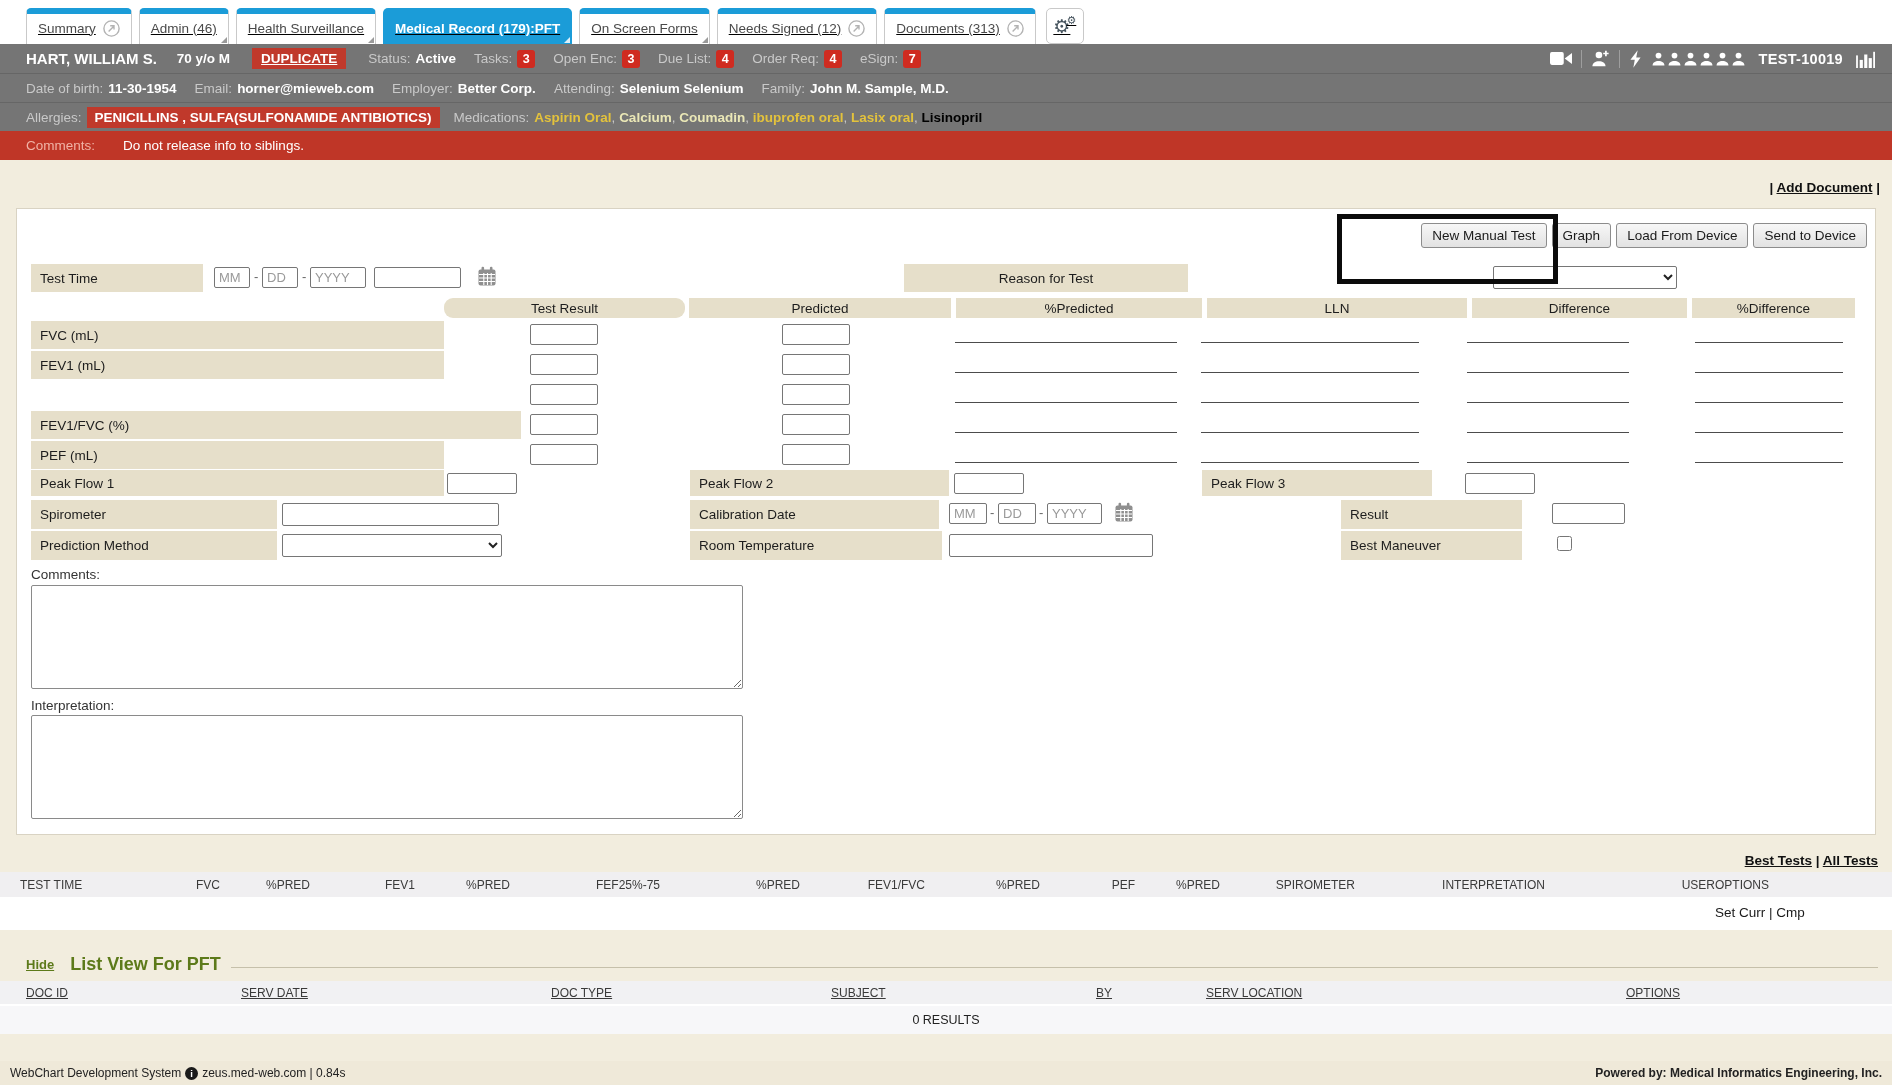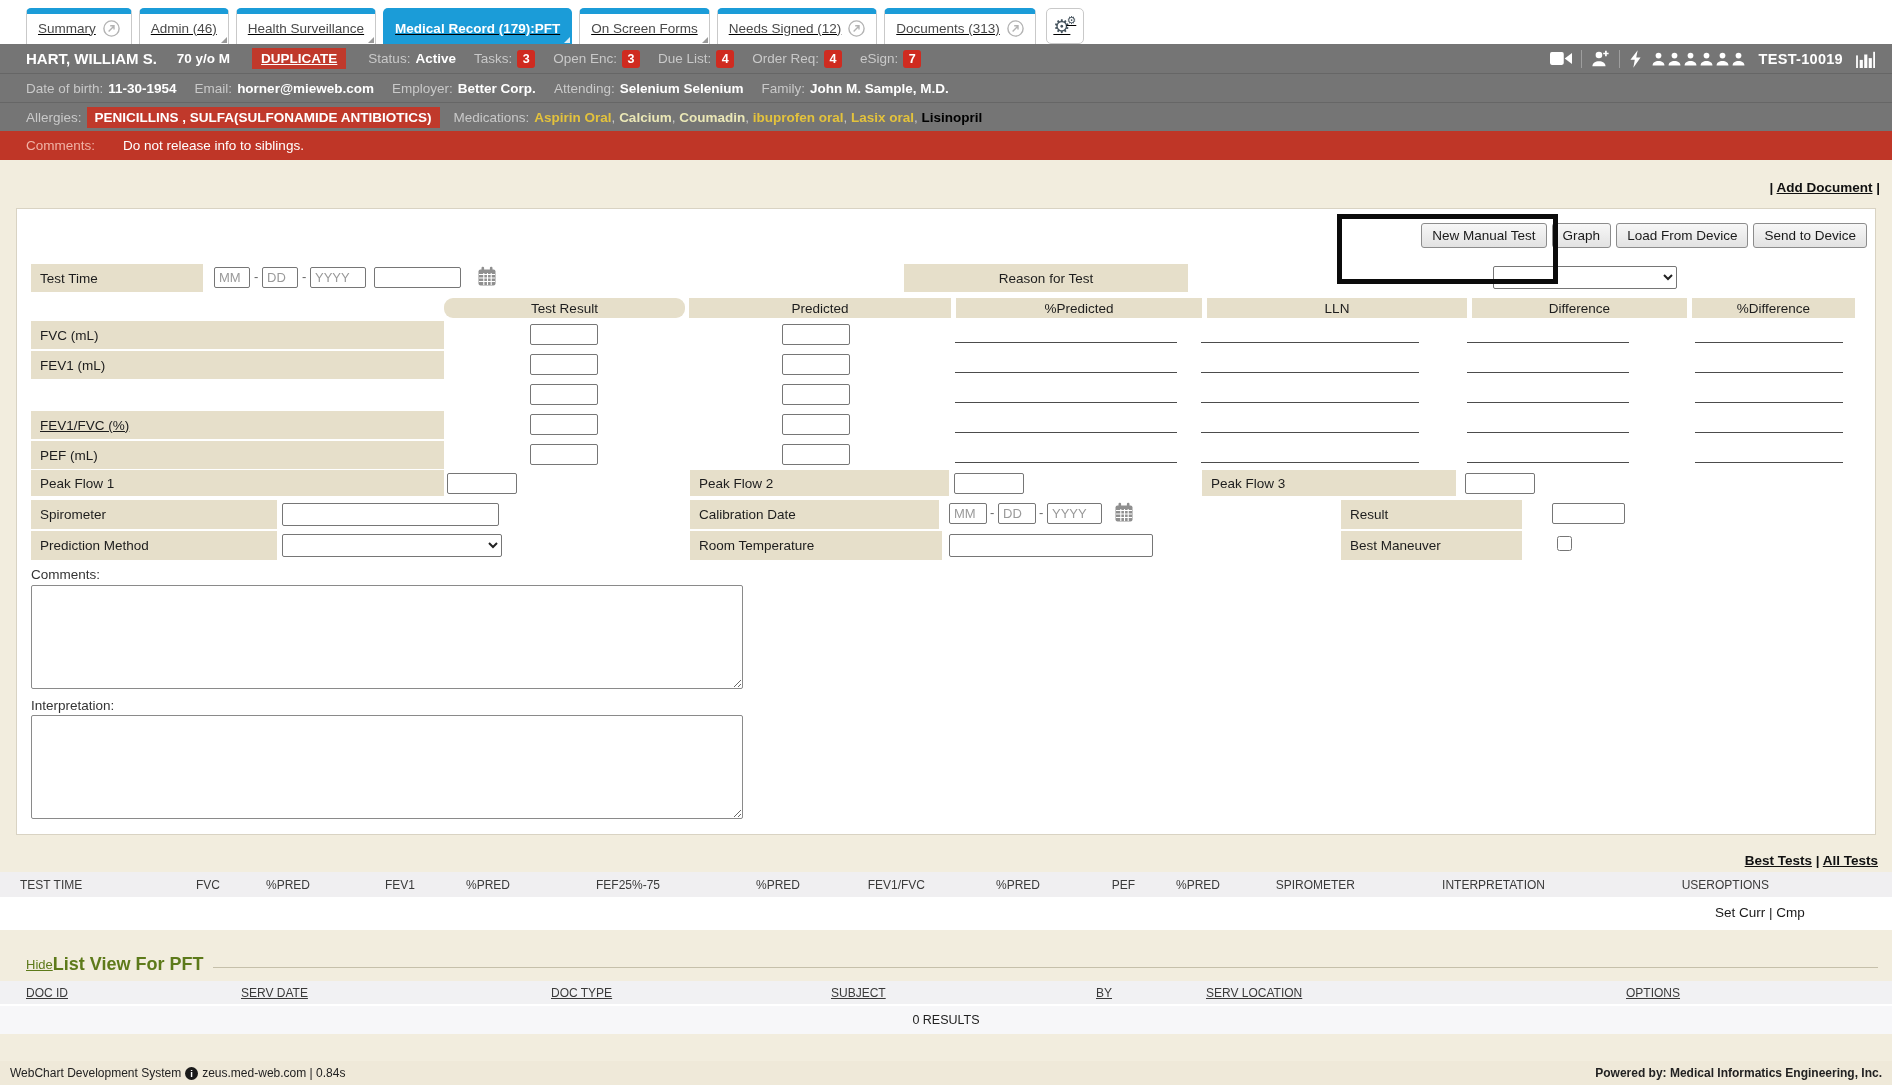--- a/index.html
+++ b/index.html
@@ -79,21 +79,21 @@
   .bt-links { text-align:right; padding:18px 14px 4px 0; font-size:13.5px; font-weight:bold; color:#111; }
   .bt-links a { color:#111; text-decoration:underline; cursor:pointer; }
   .res-head { display:flex; align-items:center; height:25px; background:#f0eff1; padding-left:20px; font-size:12px; color:#3a3a3a; }
   .res-head .c { text-align:right; }
   .res-head .c.first, .res-head .c.last { text-align:left; }
   .res-row { height:33px; background:#fff; position:relative; font-size:13.5px; color:#1a1a1a; }
   .res-row .setcurr { position:absolute; left:1715px; top:8px; cursor:pointer; }
 
   
   .lv-title { display:flex; align-items:center; margin:24px 14px 6px 26px; }
-  .lv-hide { color:#5d7a1a; font-weight:normal; font-size:13px; text-decoration:underline; margin-right:0; cursor:pointer; }
+  .lv-hide { color:#5d7a1a; font-weight:bold; font-size:13px; text-decoration:underline; margin-right:16px; cursor:pointer; }
   .lv-text { color:#5d7a1a; font-weight:bold; font-size:18px; }
   .lv-line { flex:1; height:0; border-top:1px solid #c6c0aa; margin-left:10px; margin-top:5px; }
   .doc-head { display:flex; align-items:center; height:23px; background:#f1f1f3; padding-left:26px; font-size:12px; }
   .doc-head a { color:#3a3a3a; text-decoration:underline; cursor:pointer; }
   .doc-empty { height:30px; background:#f7f7f9; border-top:2px solid #fff; display:flex; align-items:center; justify-content:center;
                font-size:12.5px; color:#222; }
 
   
   .footer { position:absolute; left:0; right:0; bottom:5px; height:24px; background:#efe9d9; display:flex; align-items:center;
             padding:0 10px; font-size:12px; color:#222; }
@@ -357,21 +357,21 @@
     </div>
     <div class="frow" style="top:172px;">
       <input class="box" style="left: 513px; width: 68px;">
       <input class="box" style="left: 765px; width: 68px;">
       <div class="uline" style="left:938px;width:222px;"></div>
       <div class="uline" style="left:1184px;width:218px;"></div>
       <div class="uline" style="left:1450px;width:162px;"></div>
       <div class="uline" style="left:1678px;width:148px;"></div>
     </div>
     <div class="frow" style="top:202px;">
-      <div class="cell-label" style="left:14px;width:413px;text-decoration:underline;">FEV1/FVC (%)</div>
+      <div class="cell-label" style="left:14px;width:490px;">FEV1/FVC (%)</div>
       <input class="box" style="left: 513px; width: 68px;">
       <input class="box" style="left: 765px; width: 68px;">
       <div class="uline" style="left:938px;width:222px;"></div>
       <div class="uline" style="left:1184px;width:218px;"></div>
       <div class="uline" style="left:1450px;width:162px;"></div>
       <div class="uline" style="left:1678px;width:148px;"></div>
     </div>
     <div class="frow" style="top:232px;">
       <div class="cell-label" style="left:14px;width:413px;">PEF (mL)</div>
       <input class="box" style="left: 513px; width: 68px;">
@@ -380,21 +380,21 @@
       <div class="uline" style="left:1184px;width:218px;"></div>
       <div class="uline" style="left:1450px;width:162px;"></div>
       <div class="uline" style="left:1678px;width:148px;"></div>
     </div>
 
     <div class="frow" style="top:261px;height:26px;">
       <div class="cell-label" style="left:14px;width:413px;">Peak Flow 1</div>
       <input class="box" style="left: 430px; width: 70px;">
       <div class="cell-label" style="left:673px;width:259px;">Peak Flow 2</div>
       <input class="box" style="left: 937px; width: 70px;">
-      <div class="cell-label" style="left:1185px;width:254px;text-align:center;">Peak Flow 3</div>
+      <div class="cell-label" style="left:1185px;width:230px;text-align:center;">Peak Flow 3</div>
       <input class="box" style="left: 1448px; width: 70px;">
     </div>
 
     <div class="frow" style="top:291px;height:29px;">
       <div class="cell-label" style="left:14px;width:246px;">Spirometer</div>
       <input class="box" style="left: 265px; width: 217px; top: 3px; height: 23px;">
       <div class="cell-label" style="left:673px;width:249px;">Calibration Date</div>
       <input class="box" style="left: 932px; width: 38px;" placeholder="MM">
       <span class="dash" style="left:973px;">-</span>
       <input class="box" style="left: 981px; width: 38px;" placeholder="DD">

